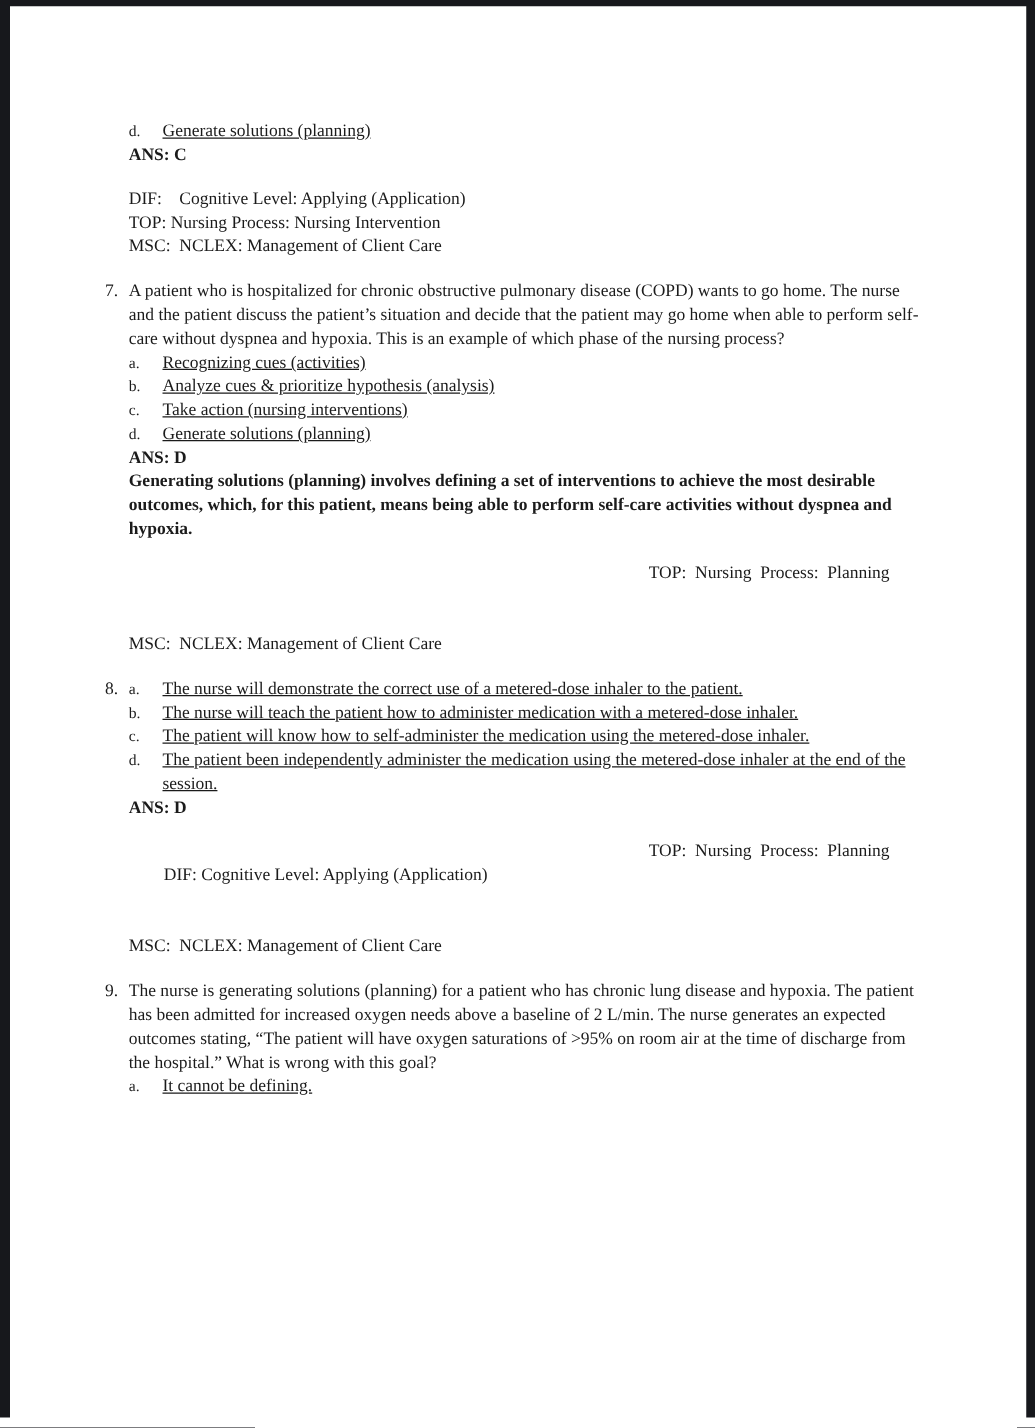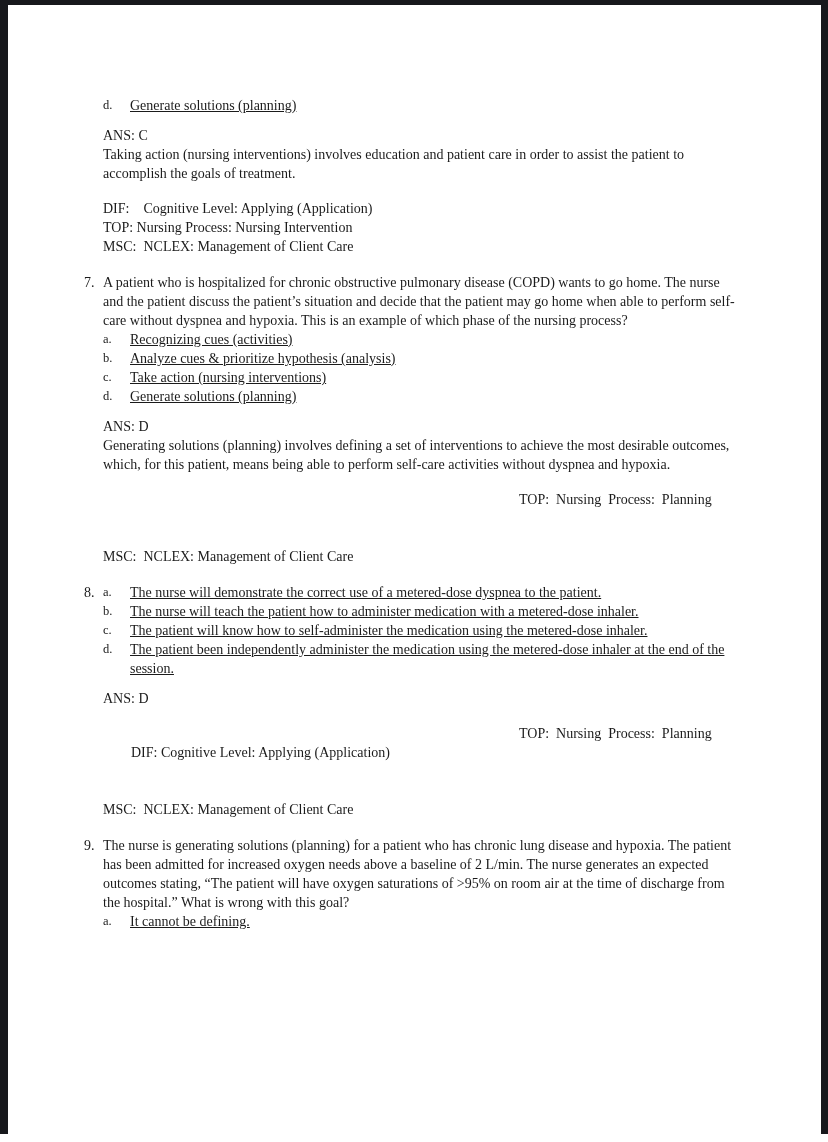--- a/index.html
+++ b/index.html
@@ -34,21 +34,21 @@
     line-height: 19px;
   }
   .indented { margin-left: 19px; }
   .opt-row { display: flex; }
   .olet {
     flex: 0 0 27px;
     font-size: 12.5px;
     line-height: 19px;
   }
   .otext { flex: 1; text-decoration: underline; }
-  .answer-block { margin-top: 11px; }
+  .answer-block { margin-top: 0; font-weight: bold; }
   .meta-block { margin-top: 16px; }
   .meta-line { position: relative; white-space: pre-wrap; }
   .top-col { position: absolute; left: 416px; top: 0; white-space: pre-wrap; }
   .question-block { margin-top: 17px; display: flex; }
   .qnum { flex: 0 0 19px; }
   .qbody { flex: 1; }
 </style>
 </head>
 <body>
 
@@ -57,21 +57,20 @@
 
     <div class="indented">
       <div class="opt-row">
         <span class="olet">d.</span>
         <span class="otext">Generate solutions (planning)</span>
       </div>
     </div>
 
     <section class="answer-block indented">
       <div>ANS: C</div>
-      <div>Taking action (nursing interventions) involves education and patient care in order to assist the patient to accomplish the goals of treatment.</div>
     </section>
     <section class="meta-block indented">
       <div class="meta-line">DIF:    Cognitive Level: Applying (Application)</div>
       <div class="meta-line">TOP: Nursing Process: Nursing Intervention</div>
       <div class="meta-line">MSC:  NCLEX: Management of Client Care</div>
     </section>
 
     <section class="question-block">
       <span class="qnum">7.</span>
       <div class="qbody">
@@ -103,21 +102,21 @@
         <span class="top-col">TOP:  Nursing  Process:  Planning</span>
       </div>
       <div class="meta-line">MSC:  NCLEX: Management of Client Care</div>
     </section>
 
     <section class="question-block">
       <span class="qnum">8.</span>
       <div class="qbody">
         <div class="opt-row">
           <span class="olet">a.</span>
-          <span class="otext">The nurse will demonstrate the correct use of a metered-dose dyspnea to the patient.</span>
+          <span class="otext">The nurse will demonstrate the correct use of a metered-dose inhaler to the patient.</span>
         </div>
         <div class="opt-row">
           <span class="olet">b.</span>
           <span class="otext">The nurse will teach the patient how to administer medication with a metered-dose inhaler.</span>
         </div>
         <div class="opt-row">
           <span class="olet">c.</span>
           <span class="otext">The patient will know how to self-administer the medication using the metered-dose inhaler.</span>
         </div>
         <div class="opt-row">

